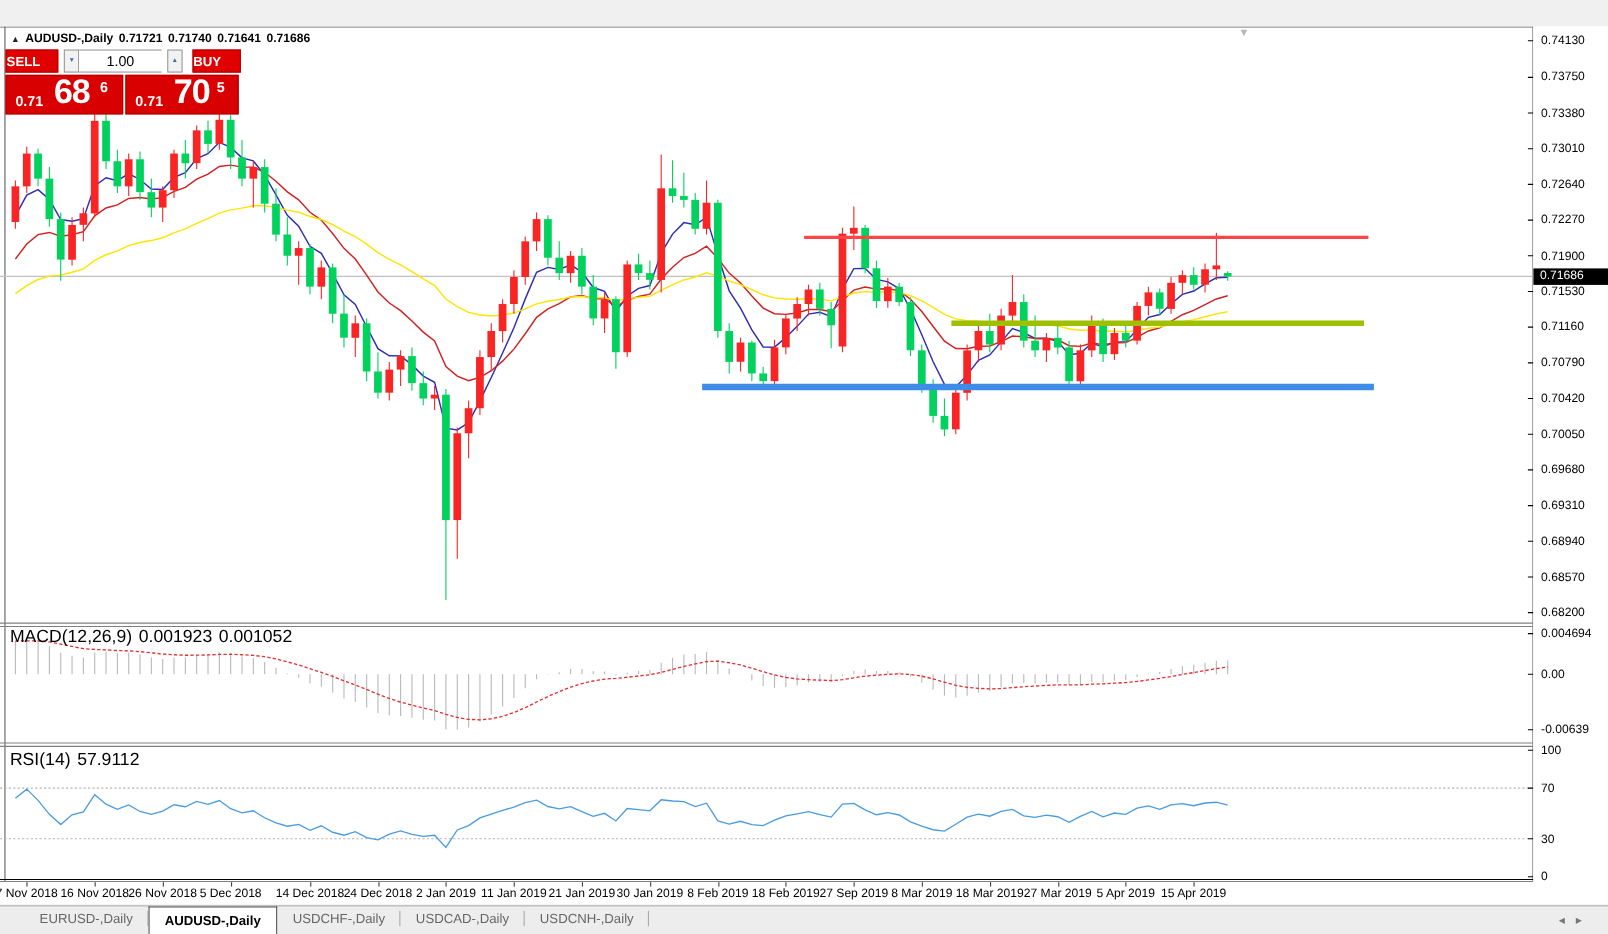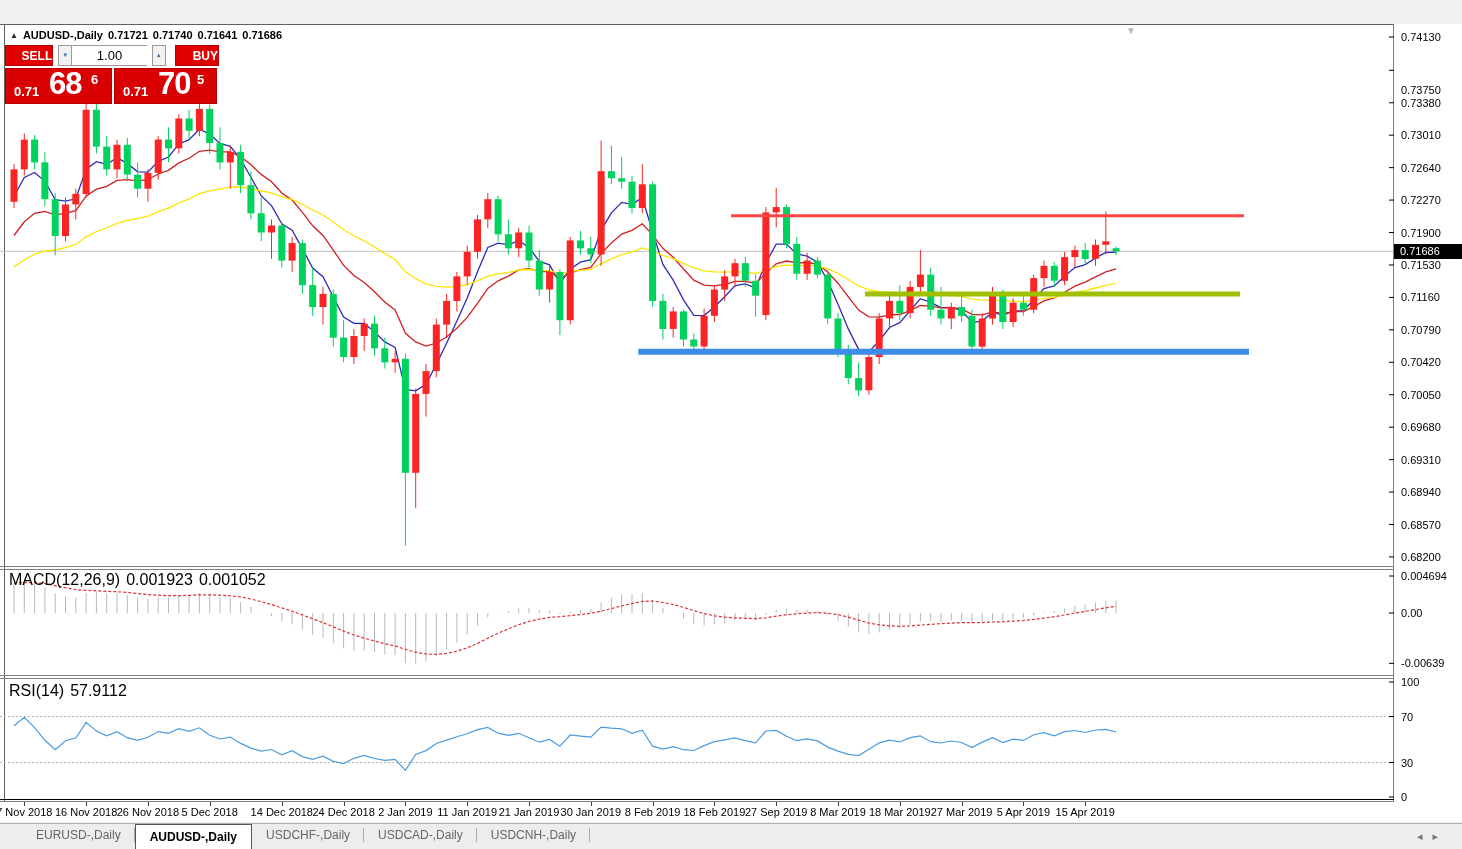--- a/index.html
+++ b/index.html
@@ -15,21 +15,21 @@
   
   .chart-win{position:absolute;left:0;top:24px;width:1462px;height:798px;background:#fff;}
   #chart-svg-holder{position:absolute;left:0;top:0;width:1394px;height:778px;}
 
   .chart-title{position:absolute;left:10px;top:5px;font-size:11px;font-weight:700;color:#000;display:flex;gap:5px;align-items:center;z-index:5;}
   .chart-title .tri{font-size:8px;color:#222;}
 
   
   .trade-panel{position:absolute;left:5px;top:21px;width:214px;z-index:6;}
   .tp-row1{display:flex;height:21px;}
-  .tp-btn{background:#e00000;color:#fff;font-size:12px;font-weight:700;text-align:right;line-height:21px;border:1px solid #b40000;box-sizing:border-box;}
+  .tp-btn{background:#e00000;color:#fff;font-size:12px;font-weight:700;text-align:left;line-height:21px;border:1px solid #b40000;box-sizing:border-box;}
   .tp-sell1{width:49px;}
   .tp-buy1{width:45px;margin-left:9px;}
   .tp-spin{width:14px;height:21px;background:#f2f2f2;border:1px solid #9a9a9a;box-sizing:border-box;font-size:6px;color:#3b6ea5;text-align:center;line-height:19px;margin-left:5px;}
   .tp-field{width:76px;height:21px;border:1px solid #9a9a9a;border-left:none;border-right:none;background:#fff;font-size:13px;color:#000;text-align:center;line-height:20px;box-sizing:border-box;}
   .tp-row2{display:flex;margin-top:2px;}
   .tp-price{background:#d80000;color:#fff;height:36px;position:relative;border:1px solid #b00000;box-sizing:border-box;}
   .tp-price.sell{width:107px;}
   .tp-price.buy{width:103px;margin-left:2px;}
   .tp-small{position:absolute;left:8px;bottom:4px;font-size:13px;font-weight:700;}
   .tp-big{position:absolute;left:43px;top:-3px;font-size:31px;font-weight:700;letter-spacing:-1px;}
@@ -481,21 +481,21 @@
       <span>0.001923</span>
       <span>0.001052</span>
     </div>
     <div class="panel-caption" style="top:658px">
       <span>RSI(14)</span>
       <span>57.9112</span>
     </div>
 
     <div class="price-axis" id="price-axis">
         <div class="pa-label" style="top: 6px;">0.74130</div>
-        <div class="pa-label" style="top: 39.3188px; margin-top: 20px;">0.73750</div>
+        <div class="pa-label" style="top: 39.3188px;">0.73750</div>
         <div class="pa-label" style="top: 71.7607px;">0.73380</div>
         <div class="pa-label" style="top: 104.203px;">0.73010</div>
         <div class="pa-label" style="top: 136.645px;">0.72640</div>
         <div class="pa-label" style="top: 169.087px;">0.72270</div>
         <div class="pa-label" style="top: 201.529px;">0.71900</div>
         <div class="pa-label" style="top: 233.971px;">0.71530</div>
         <div class="pa-label" style="top: 266.413px;">0.71160</div>
         <div class="pa-label" style="top: 298.855px;">0.70790</div>
         <div class="pa-label" style="top: 331.297px;">0.70420</div>
         <div class="pa-label" style="top: 363.738px;">0.70050</div>

